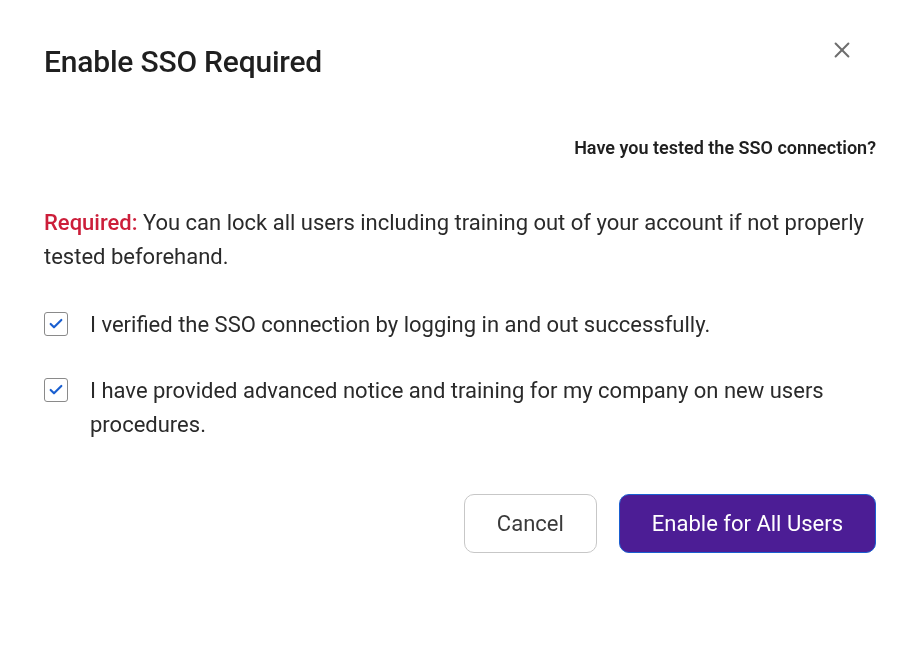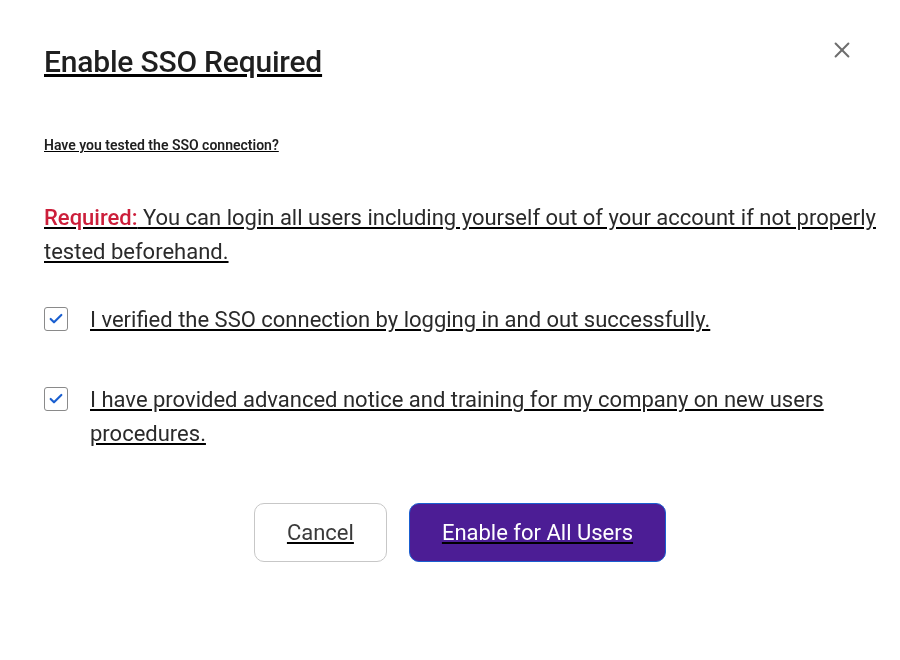--- a/index.html
+++ b/index.html
@@ -10,21 +10,20 @@
     body {
       font-family: -apple-system, BlinkMacSystemFont, "Segoe UI", Roboto, Helvetica, Arial, sans-serif;
       background: #ffffff;
       width: 900px;
       height: 660px;
       position: relative;
     }
     .dialog {
       padding: 44px 24px 44px 44px;
       position: relative;
-      text-decoration: underline;
     }
     .close-btn {
       position: absolute;
       top: 36px;
       right: 44px;
       width: 28px;
       height: 28px;
       cursor: pointer;
       display: flex;
       align-items: center;
@@ -36,39 +35,40 @@
       height: 22px;
     }
     .dialog-title {
       font-size: 30px;
       font-weight: 500;
       color: #1f1f1f;
       margin-bottom: 58px;
       letter-spacing: -0.2px;
     }
     .subheading {
-      font-size: 14px;
+      font-size: 18px;
       font-weight: 600;
       color: #1f1f1f;
       margin-bottom: 48px;
+      text-align: right;
     }
     .warning-block {
       font-size: 22px;
       line-height: 1.55;
       color: #2a2a2a;
       margin-bottom: 34px;
     }
     .warning-label {
       color: #cc1e3a;
       font-weight: 500;
     }
     .checklist {
       display: flex;
       flex-direction: column;
-      gap: 46px;
+      gap: 32px;
       margin-bottom: 52px;
     }
     .check-item {
       display: flex;
       align-items: flex-start;
       gap: 22px;
     }
     .checkbox {
       width: 24px;
       height: 24px;
@@ -87,21 +87,21 @@
       height: 16px;
     }
     .check-label {
       font-size: 22px;
       line-height: 1.55;
       color: #2a2a2a;
       cursor: pointer;
     }
     .button-row {
       display: flex;
-      justify-content: center;
+      justify-content: flex-end;
       gap: 22px;
     }
     .btn {
       font-size: 22px;
       padding: 16px 32px;
       border-radius: 10px;
       cursor: pointer;
       font-family: inherit;
       border: 1px solid transparent;
     }
@@ -126,21 +126,21 @@
       <line x1="5" y1="5" x2="19" y2="19"></line>
       <line x1="19" y1="5" x2="5" y2="19"></line>
     </svg>
   </div>
 
   <h1 class="dialog-title">Enable SSO Required</h1>
 
   <h2 class="subheading">Have you tested the SSO connection?</h2>
 
   <p class="warning-block">
-    <span class="warning-label">Required:</span><span> You can login all users including yourself out of your account if not properly tested beforehand.</span>
+    <span class="warning-label">Required:</span><span> You can lock all users including training out of your account if not properly tested beforehand.</span>
   </p>
 
   <div class="checklist">
 
     <div class="check-item">
       <div class="checkbox">
         <svg viewBox="0 0 24 24" fill="none" stroke="#1a5fd0" stroke-width="3.2" stroke-linecap="round" stroke-linejoin="round">
           <polyline points="4 12 9 17 20 6"></polyline>
         </svg>
       </div>

